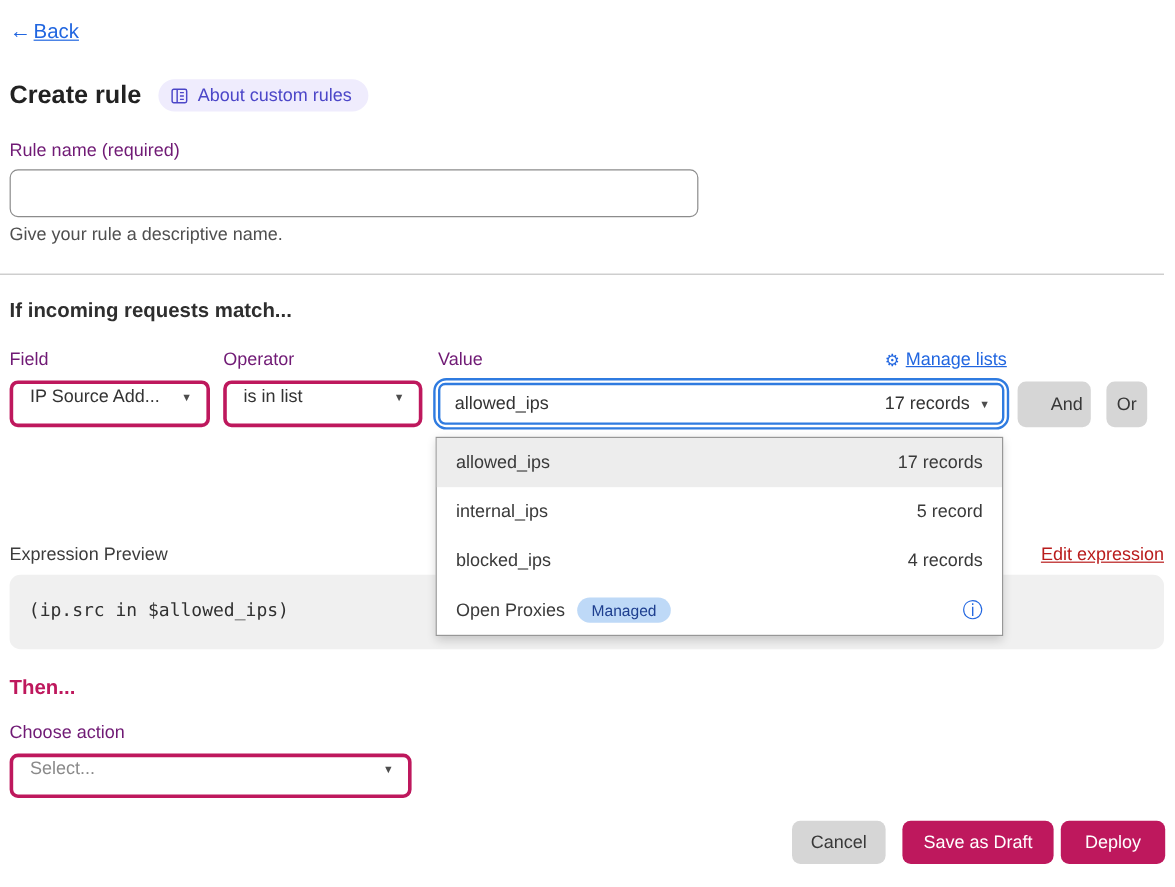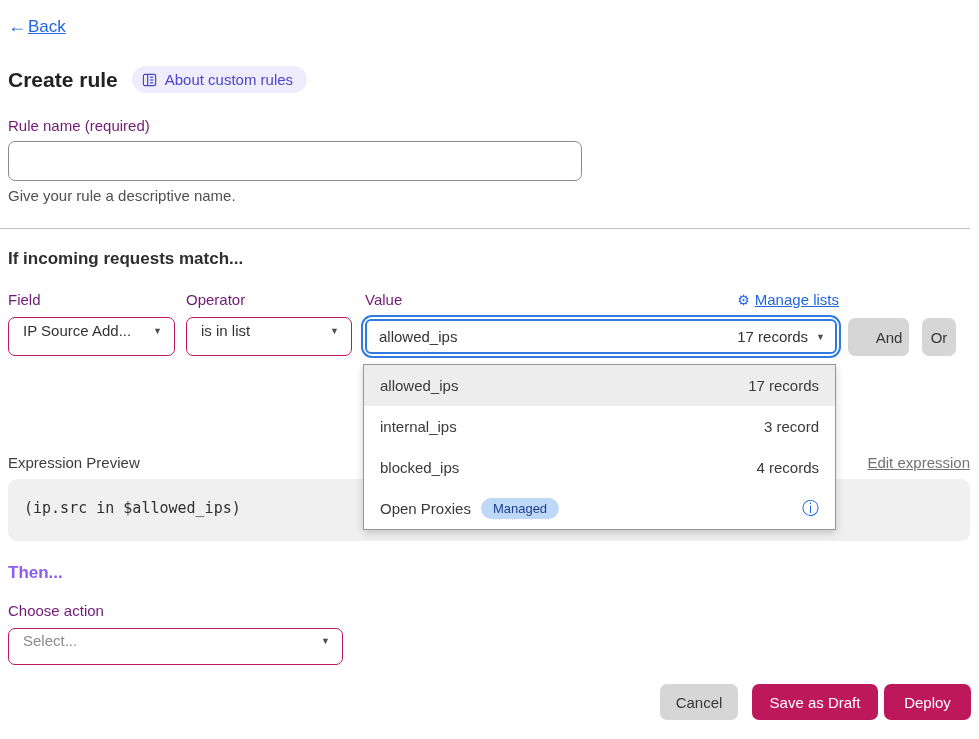--- a/index.html
+++ b/index.html
@@ -29,21 +29,21 @@
   
   .match-heading { position: absolute; left: 8px; top: 249px; font-size: 17px; font-weight: bold; color: #2e2e2e; }
   .field-label    { position: absolute; left: 8px;   top: 291px; }
   .operator-label { position: absolute; left: 186px; top: 291px; }
   .value-label    { position: absolute; left: 365px; top: 291px; }
 
   .manage-lists { position: absolute; top: 291px; right: 140px; display: flex; align-items: center; gap: 5px; color: #2166e0; font-size: 15px; cursor: pointer; }
   .manage-lists .gear { font-size: 14px; text-decoration: none; color: #2166e0; }
   .manage-lists .manage-text { text-decoration: underline; }
 
-  .select { border: 1px solid #be185d; border-radius: 7px; background: #fff; display: flex; align-items: center; justify-content: space-between; padding: 0 12px 12px 14px; font-size: 15px; color: #333; cursor: pointer; }
+  .select { border: 3px solid #be185d; border-radius: 7px; background: #fff; display: flex; align-items: center; justify-content: space-between; padding: 0 12px 12px 14px; font-size: 15px; color: #333; cursor: pointer; }
   .caret { font-size: 9px; color: #4d4d4d; margin-left: 8px; }
   .field-select    { position: absolute; left: 8px;   top: 317px; width: 167px; height: 39px; }
   .operator-select { position: absolute; left: 186px; top: 317px; width: 166px; height: 39px; }
 
   
   .value-wrap { position: absolute; left: 361px; top: 315px; width: 480px; height: 43px; border: 2px solid #2f7be0; border-radius: 11px; background: #fff; padding: 2px; }
   .value-select { width: 100%; height: 100%; border: 2px solid #2f7be0; border-radius: 6px; display: flex; align-items: center; justify-content: space-between; padding: 0 10px 0 12px; font-size: 15px; color: #333; cursor: pointer; background: #fff; }
   .value-right { display: flex; align-items: center; }
 
   .gray-btn { background: #d6d6d6; color: #383838; border: none; border-radius: 7px; font-size: 15px; font-family: inherit; cursor: pointer; }
@@ -53,26 +53,26 @@
   
   .menu { position: absolute; left: 363px; top: 364px; width: 473px; background: #fff; border: 1px solid #979797; box-shadow: 0 3px 8px rgba(0,0,0,0.18); z-index: 5; }
   .menu-item { height: 41px; display: flex; align-items: center; justify-content: space-between; padding: 0 16px; font-size: 15px; color: #3a3a3a; cursor: pointer; }
   .menu-item.selected { background: #ededed; }
   .menu-item .item-left { display: flex; align-items: center; gap: 10px; }
   .managed-badge { background: #bed9f7; color: #1e3f8f; font-size: 13px; padding: 3px 12px; border-radius: 11px; }
   .info-icon { color: #2166e0; font-size: 17px; line-height: 1; cursor: pointer; }
 
   
   .expr-label { position: absolute; left: 8px; top: 454px; font-size: 15px; color: #3d3d3d; }
-  .edit-expr { position: absolute; top: 454px; right: 9px; font-size: 15px; color: #737373; text-decoration: underline; cursor: pointer; }
+  .edit-expr { position: absolute; top: 454px; right: 9px; font-size: 15px; color: #b91c1c; text-decoration: underline; cursor: pointer; }
   .expr-box { position: absolute; left: 8px; top: 479px; width: 962px; height: 62px; background: #f0f0f0; border-radius: 9px; z-index: 1; }
   .expr-code { position: absolute; left: 16px; top: 20px; font-family: "DejaVu Sans Mono", monospace; font-size: 15px; color: #303030; }
 
   
-  .then-heading { position: absolute; left: 8px; top: 563px; font-size: 17px; font-weight: bold; color: #8b5cf6; }
+  .then-heading { position: absolute; left: 8px; top: 563px; font-size: 17px; font-weight: bold; color: #be185d; }
   .choose-action-label { position: absolute; left: 8px; top: 602px; }
   .action-select { position: absolute; left: 8px; top: 628px; width: 335px; height: 37px; }
   .placeholder { color: #8a8a8a; }
 
   
   .blue-btn { background: #be185d; color: #fff; border: none; border-radius: 7px; font-size: 15px; font-family: inherit; cursor: pointer; }
   .cancel-btn { position: absolute; left: 660px; top: 684px; width: 78px; height: 36px; }
   .save-draft-btn { position: absolute; left: 752px; top: 684px; width: 126px; height: 36px; }
   .deploy-btn { position: absolute; left: 884px; top: 684px; width: 87px; height: 36px; }
 </style>
@@ -144,21 +144,21 @@
   <button class="gray-btn and-btn">And</button>
   <button class="gray-btn or-btn">Or</button>
 
   <div class="menu">
     <div class="menu-item selected">
       <span>allowed_ips</span>
       <span>17 records</span>
     </div>
     <div class="menu-item">
       <span>internal_ips</span>
-      <span>3 record</span>
+      <span>5 record</span>
     </div>
     <div class="menu-item">
       <span>blocked_ips</span>
       <span>4 records</span>
     </div>
     <div class="menu-item">
       <span class="item-left">
         <span>Open Proxies</span>
         <span class="managed-badge">Managed</span>
       </span>

